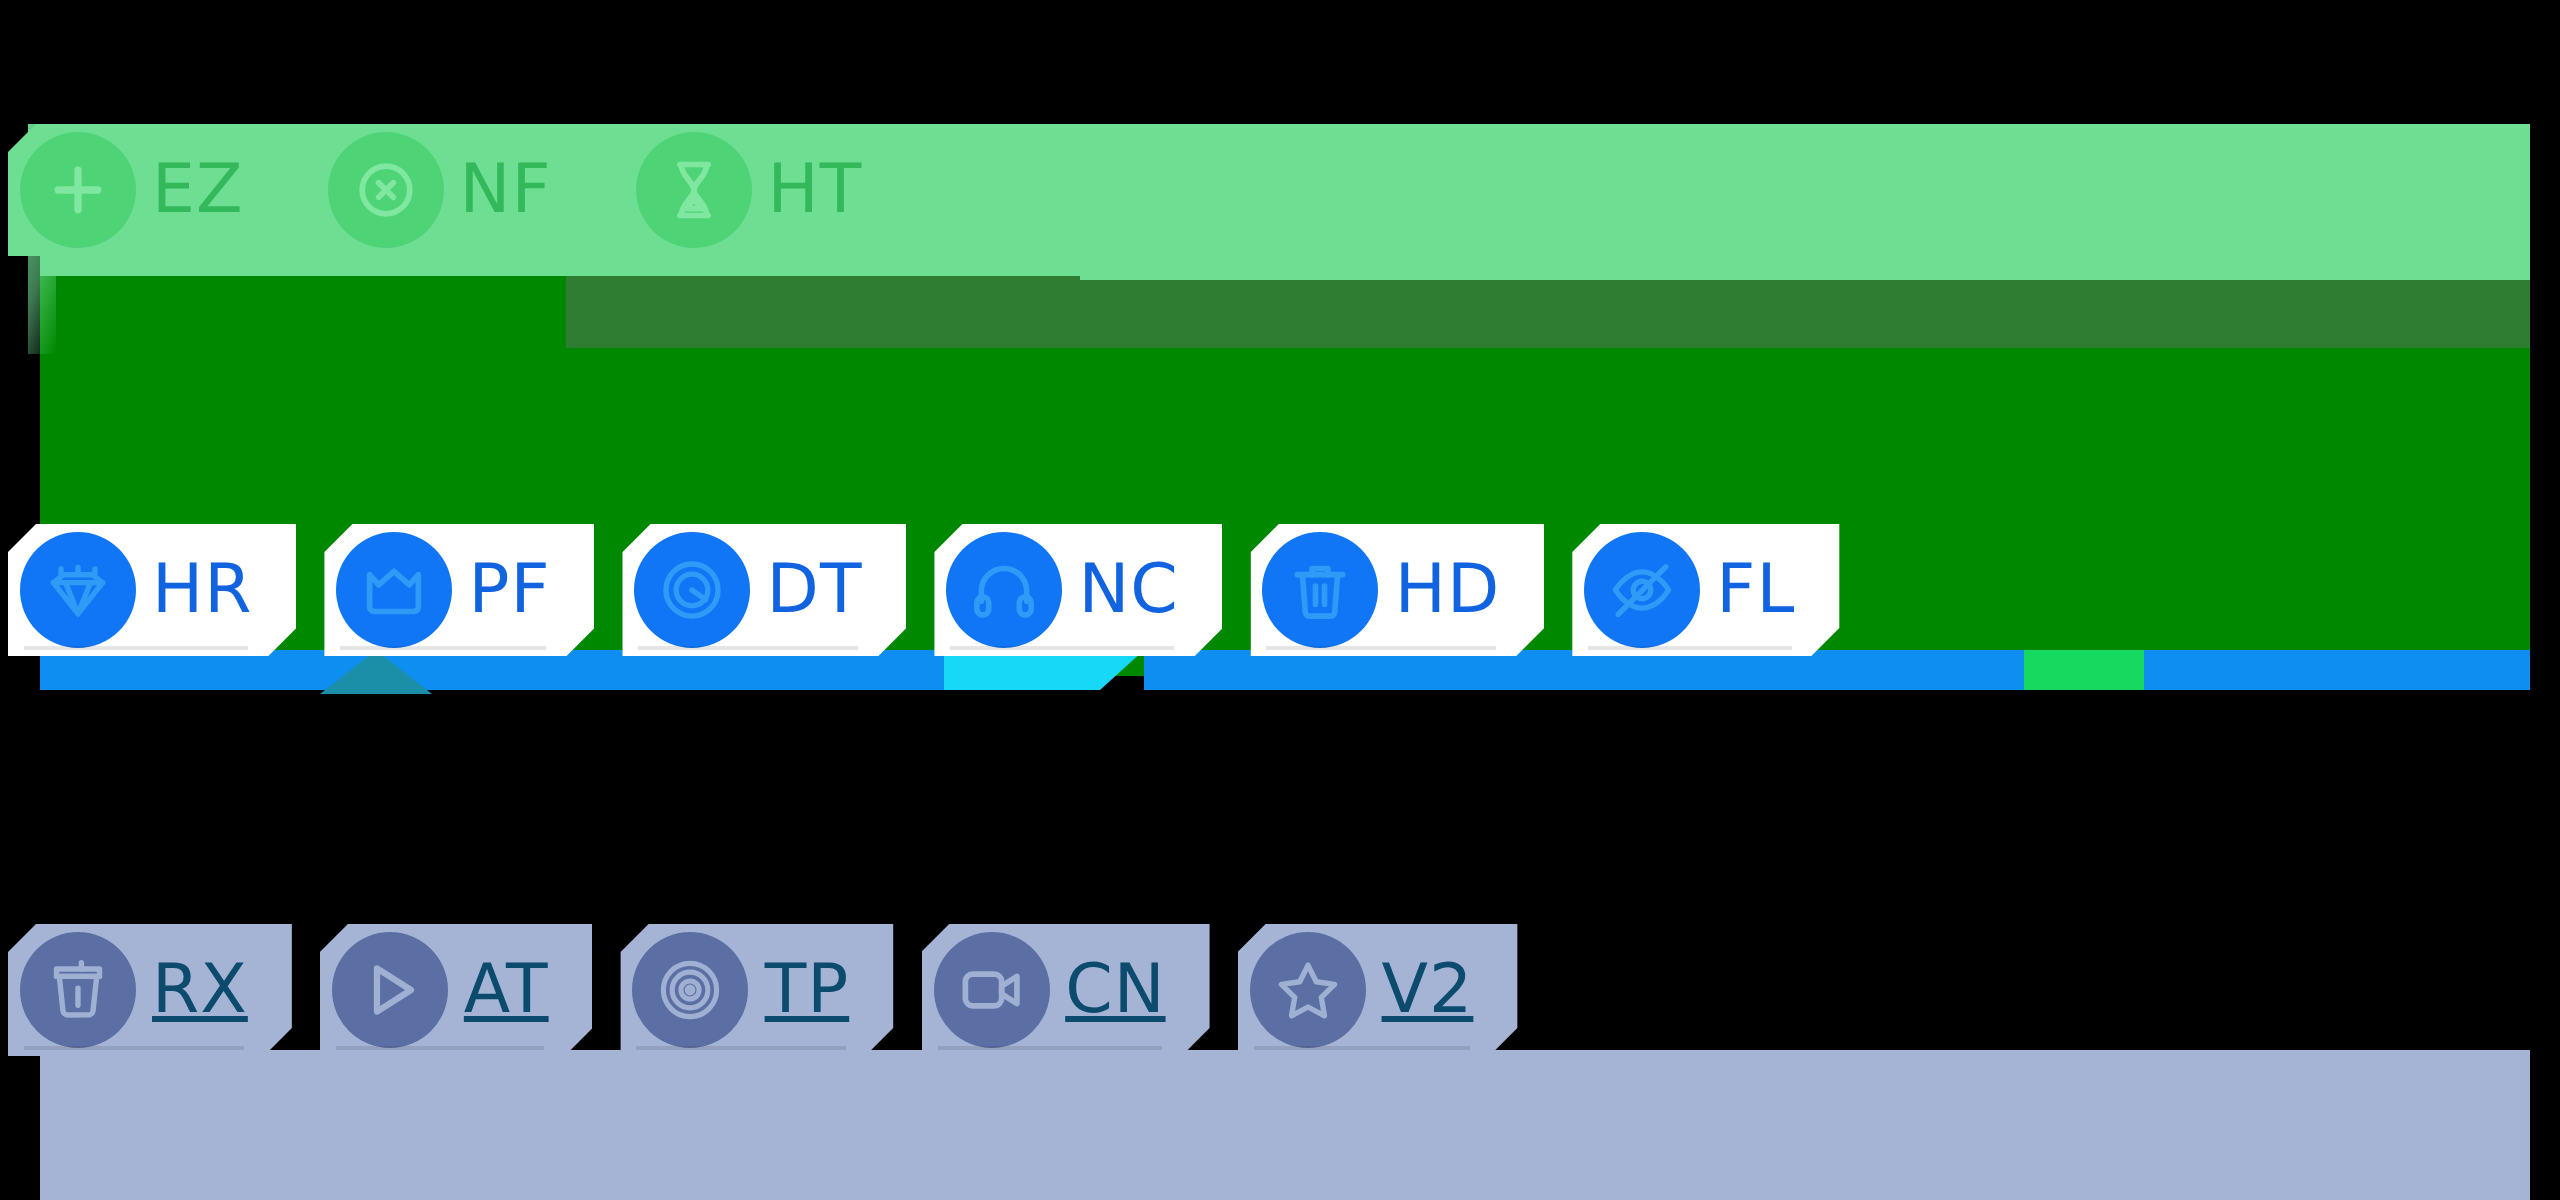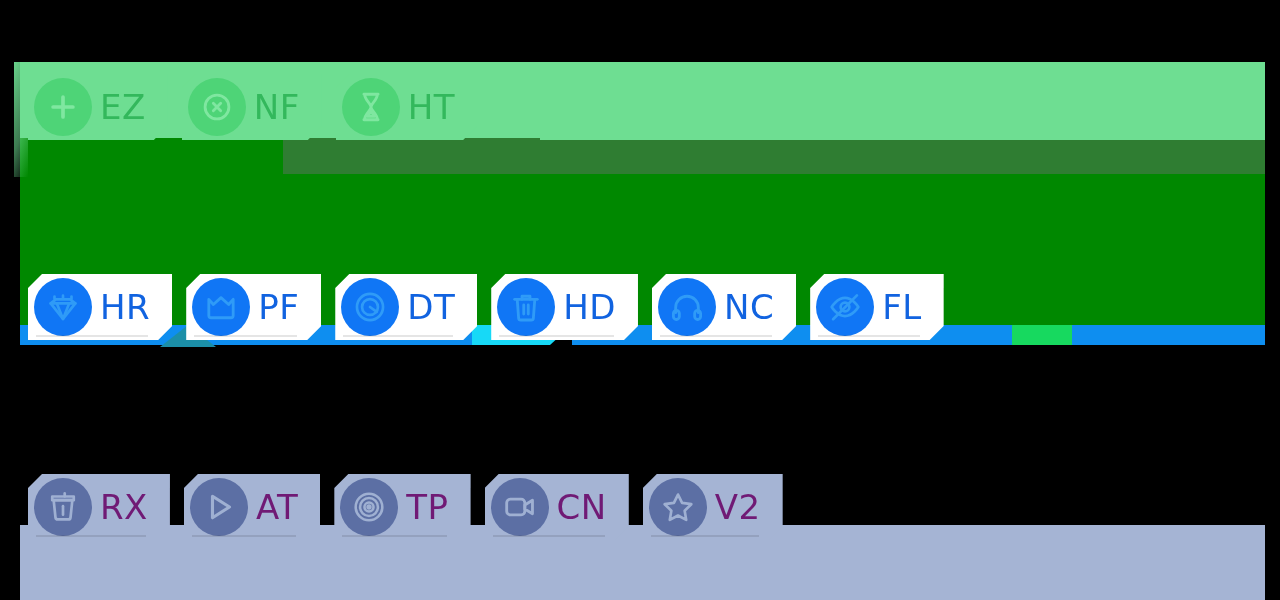--- a/index.html
+++ b/index.html
@@ -73,23 +73,23 @@
     width: 14px;
     height: 115px;
     background: linear-gradient(110deg, rgba(110,222,146,0.95) 0%, rgba(110,222,146,0.55) 60%, rgba(110,222,146,0) 100%);
     z-index: 3;
     pointer-events: none;
   }
 
   
   .row {
     position: absolute;
-    left: 28px;
+    left: 4px;
     display: flex;
-    align-items: flex-end;
+    align-items: flex-start;
     z-index: 5;
   }
   .row-green { top: 62px;  height: 78px; gap: 0px; }
   .row-blue  { top: 262px; height: 78px; gap: 0px; }
   .row-slate { top: 462px; height: 78px; gap: 0px; }
 
   
   .chip {
     position: relative;
     height: 66px;
@@ -133,21 +133,21 @@
   
   .chip.v-blue             { background: #ffffff; }
   .chip.v-blue .puck       { background: #1076f5; }
   .chip.v-blue .puck svg   { stroke: #2f9bf7; }
   .chip.v-blue .tag        { color: #1163e0; }
 
   
   .chip.v-slate            { background: #a5b4d4; }
   .chip.v-slate .puck      { background: #5c6fa4; }
   .chip.v-slate .puck svg  { stroke: #9fb0d2; }
-  .chip.v-slate .tag       { color: #701a75; }
+  .chip.v-slate .tag       { color: #0c4a6e; text-decoration: underline; }
 
   
   .chip.v-blue::after,
   .chip.v-slate::after {
     content: "";
     position: absolute;
     left: 8px;
     right: 24px;
     bottom: 3px;
     height: 2px;
@@ -272,37 +272,37 @@
             <circle cx="12" cy="12" r="9.2"></circle>
             <circle cx="12" cy="12" r="5.6"></circle>
             <path d="M12 12l4.8 3.4"></path>
           </svg>
         </span>
         <span class="tag">DT</span>
       </div>
       <div class="chip v-blue">
         <span class="puck">
           <svg viewBox="0 0 24 24" fill="none" stroke-width="2" stroke-linejoin="round" stroke-linecap="round">
+            <path d="M4 16v-3.6a8 8 0 0 1 16 0V16"></path>
+            <rect x="2.4" y="14.4" width="4.2" height="6.4" rx="2.1"></rect>
+            <rect x="17.4" y="14.4" width="4.2" height="6.4" rx="2.1"></rect>
+          </svg>
+        </span>
+        <span class="tag">NC</span>
+      </div>
+      <div class="chip v-blue">
+        <span class="puck">
+          <svg viewBox="0 0 24 24" fill="none" stroke-width="2" stroke-linejoin="round" stroke-linecap="round">
             <path d="M4 6.6h16"></path>
             <path d="M9.2 6.6V4.4h5.6v2.2"></path>
             <path d="M5.8 6.6l1 13.2a1.5 1.5 0 0 0 1.5 1.4h7.4a1.5 1.5 0 0 0 1.5-1.4l1-13.2"></path>
             <path d="M10.4 10.6v6.4M13.6 10.6v6.4"></path>
           </svg>
         </span>
         <span class="tag">HD</span>
-      </div>
-      <div class="chip v-blue">
-        <span class="puck">
-          <svg viewBox="0 0 24 24" fill="none" stroke-width="2" stroke-linejoin="round" stroke-linecap="round">
-            <path d="M4 16v-3.6a8 8 0 0 1 16 0V16"></path>
-            <rect x="2.4" y="14.4" width="4.2" height="6.4" rx="2.1"></rect>
-            <rect x="17.4" y="14.4" width="4.2" height="6.4" rx="2.1"></rect>
-          </svg>
-        </span>
-        <span class="tag">NC</span>
       </div>
       <div class="chip v-blue">
         <span class="puck">
           <svg viewBox="0 0 24 24" fill="none" stroke-width="1.9" stroke-linejoin="round" stroke-linecap="round">
             <path d="M2.6 12S6.4 5.6 12 5.6 21.4 12 21.4 12 17.6 18.4 12 18.4 2.6 12 2.6 12z"></path>
             <circle cx="12" cy="12" r="3.1"></circle>
             <path d="M3.6 20.6L20.4 3.8"></path>
           </svg>
         </span>
         <span class="tag">FL</span>

